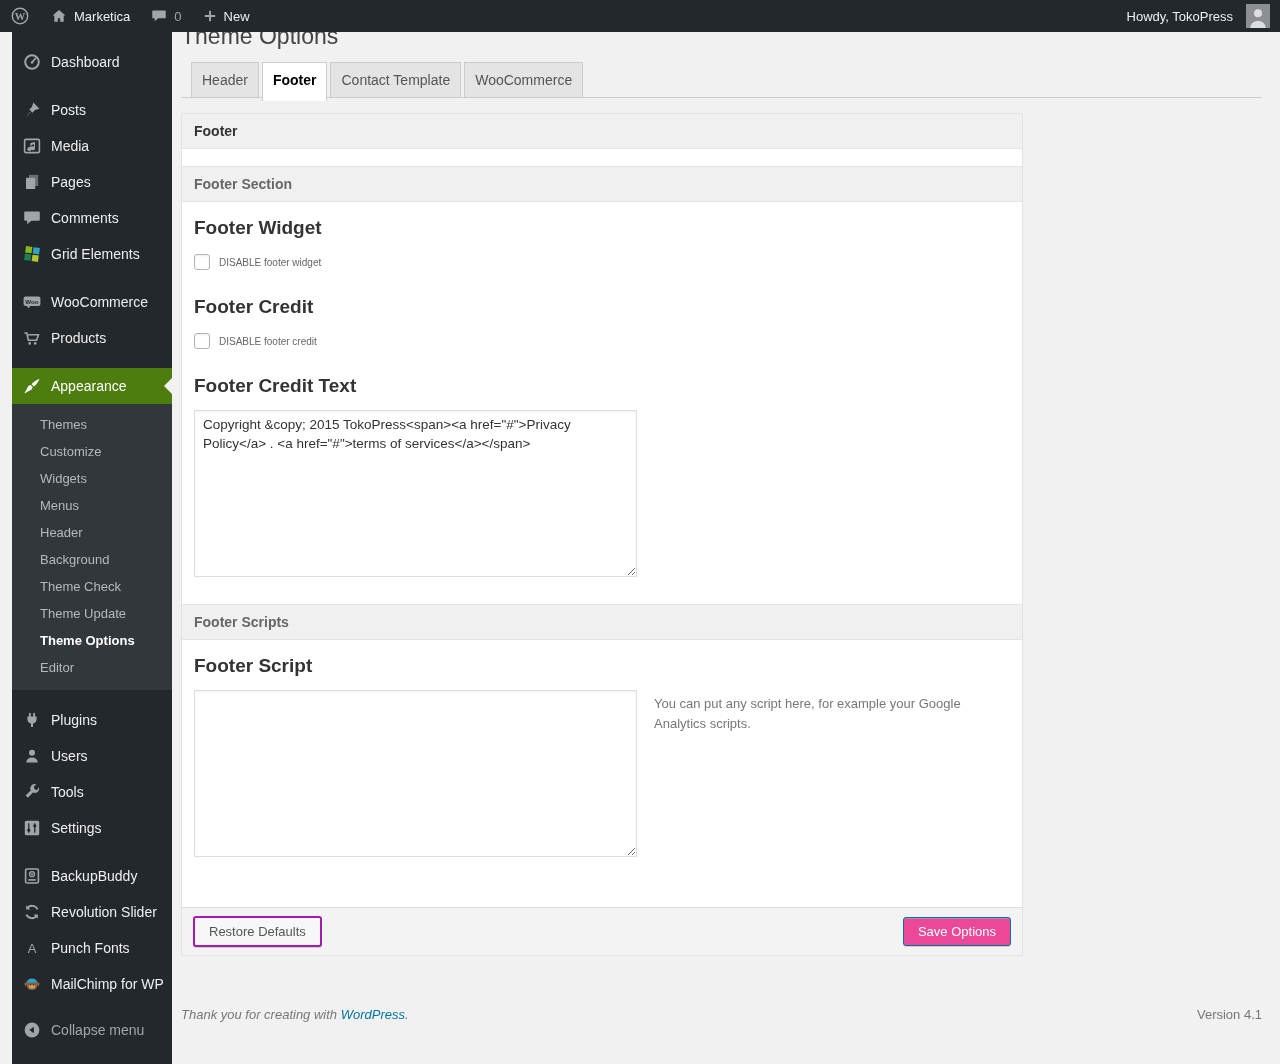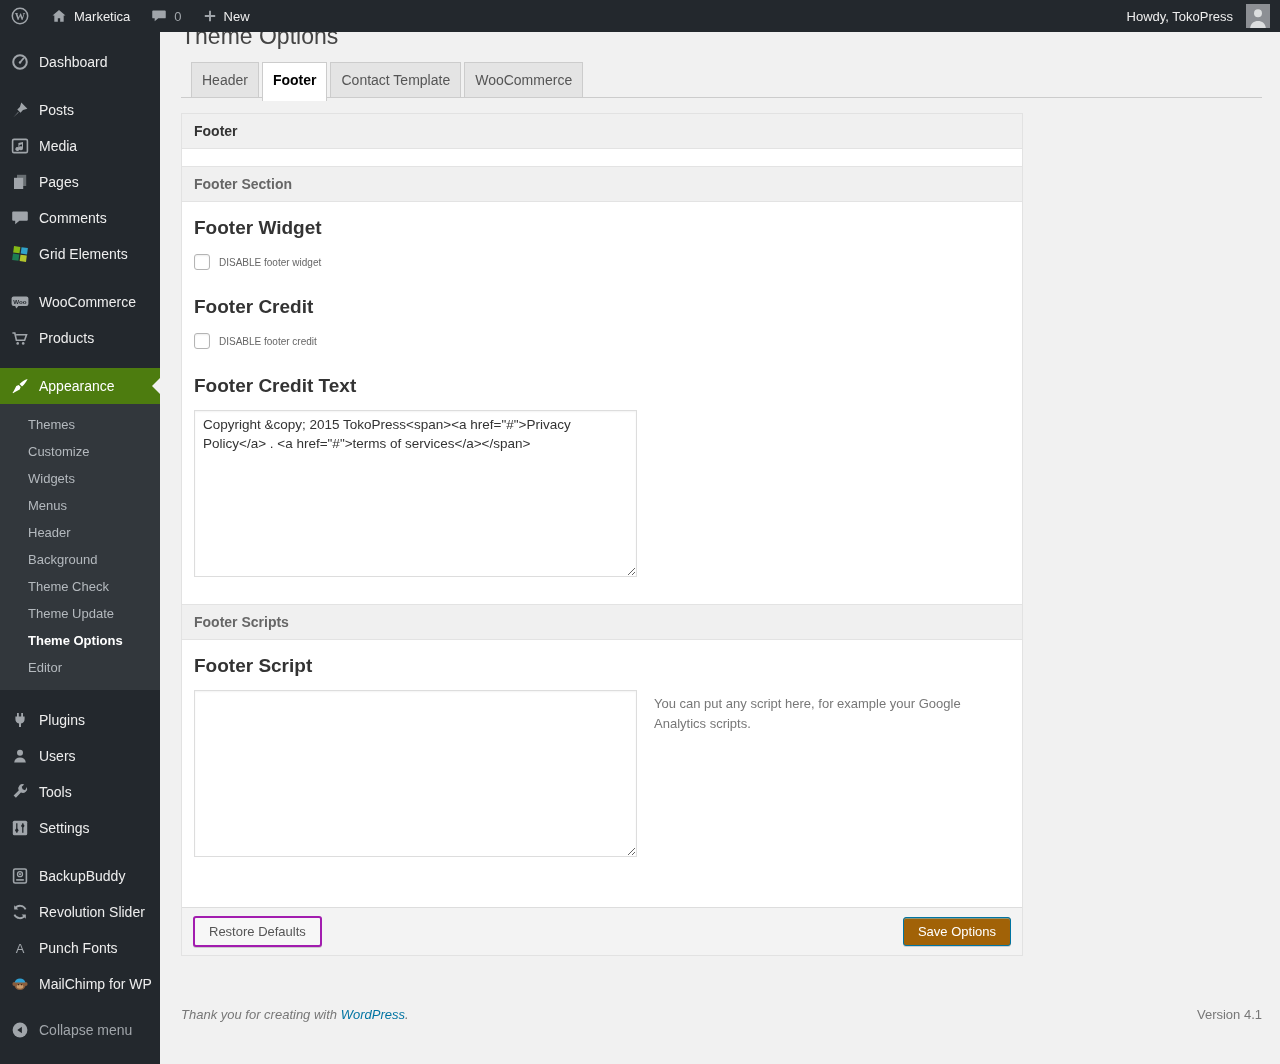--- a/index.html
+++ b/index.html
@@ -13,21 +13,21 @@
 
   
   .adminbar { position:absolute; top:0; left:0; right:0; height:32px; background:#23282d; color:#eee; display:flex; justify-content:space-between; z-index:40; }
   .ab-left, .ab-right { display:flex; align-items:stretch; }
   .ab-item { display:flex; align-items:center; gap:6px; padding:0 10px; color:#eee; text-decoration:none; font-size:13px; cursor:pointer; }
   .ab-ico { color:#a0a5aa; }
   .ab-count { color:#a0a5aa; }
   .avatar { margin-left:7px; }
 
   
-  .sidebar { position:absolute; top:32px; left:0; bottom:0; width:160px; background:#23282d; padding-top:12px; }
+  .sidebar { position:absolute; top:32px; left:12px; bottom:0; width:160px; background:#23282d; padding-top:12px; }
   .mi { display:flex; align-items:center; gap:9px; padding:8px 6px 8px 10px; color:#eee; font-size:14px; text-decoration:none; position:relative; cursor:pointer; }
   .mi .ico { width:20px; height:20px; color:#a0a5aa; flex:0 0 20px; }
   .gap { margin-top:12px; }
   .mi.active { background:#4d7c0f; color:#fff; }
   .mi.active .ico { color:#fff; }
   .mi.active::after { content:""; position:absolute; right:0; top:50%; transform:translateY(-50%); border:8px solid transparent; border-right-color:#f1f1f1; }
   .submenu { background:#32373c; padding:7px 16px 9px; }
   .smi { display:block; padding:6px 12px 6px 12px; color:#b4b9be; font-size:13px; text-decoration:none; cursor:pointer; }
   .smi.current { color:#fff; font-weight:bold; }
   .mi.collapse { color:#a0a5aa; margin-top:10px; }
@@ -50,21 +50,21 @@
   .chkrow { display:flex; align-items:center; gap:9px; margin-top:15px; cursor:pointer; }
   .wpcheck { width:16px; height:16px; border:1px solid #b4b4b4; border-radius:3px; background:#fff; display:inline-block; box-shadow:inset 0 1px 2px rgba(0,0,0,.07); flex:0 0 16px; cursor:pointer; }
   .chklbl { color:#666; font-size:10px; }
   .ta { width:443px; height:167px; border:1px solid #ddd; background:#fff; padding:5px 8px; font-family:"Liberation Sans", sans-serif; font-size:13.5px; color:#333; line-height:1.4; resize:both; box-shadow:inset 0 1px 2px rgba(0,0,0,.05); margin:13px 0 27px; display:block; }
   .scriptrow { display:flex; align-items:flex-start; margin-bottom:50px; }
   .scriptrow .ta { margin:13px 0 0; }
   .desc { margin:17px 0 0 17px; width:312px; color:#777; font-size:13px; line-height:1.55; }
   .pfoot { background:#f3f3f3; border-top:1px solid #ddd; padding:8px 11px; display:flex; justify-content:space-between; align-items:center; }
   .btn { font-size:13px; border-radius:3px; padding:5px 14px; cursor:pointer; font-family:"Liberation Sans", sans-serif; line-height:17px; }
   .btn.sec { background:#f7f7f7; border:2px solid #a21caf; color:#555; box-shadow:0 1px 0 #ccc; }
-  .btn.pri { background:#a16207; border:1px solid #0074a2; color:#fff; box-shadow:inset 0 1px 0 rgba(120,200,230,.5), 0 1px 0 rgba(0,0,0,.15); }
+  .btn.pri { background:#ec4899; border:1px solid #0074a2; color:#fff; box-shadow:inset 0 1px 0 rgba(120,200,230,.5), 0 1px 0 rgba(0,0,0,.15); }
 
   .pagefoot { display:flex; justify-content:space-between; margin-top:51px; color:#777; }
   .thanks { font-style:italic; margin:0; font-size:13px; color:#777; }
   .thanks a { color:#0074a2; text-decoration:none; cursor:pointer; }
   .version { margin:0; font-size:13px; color:#777; }
 </style>
 </head>
 <body>
 
 <div class="adminbar">

